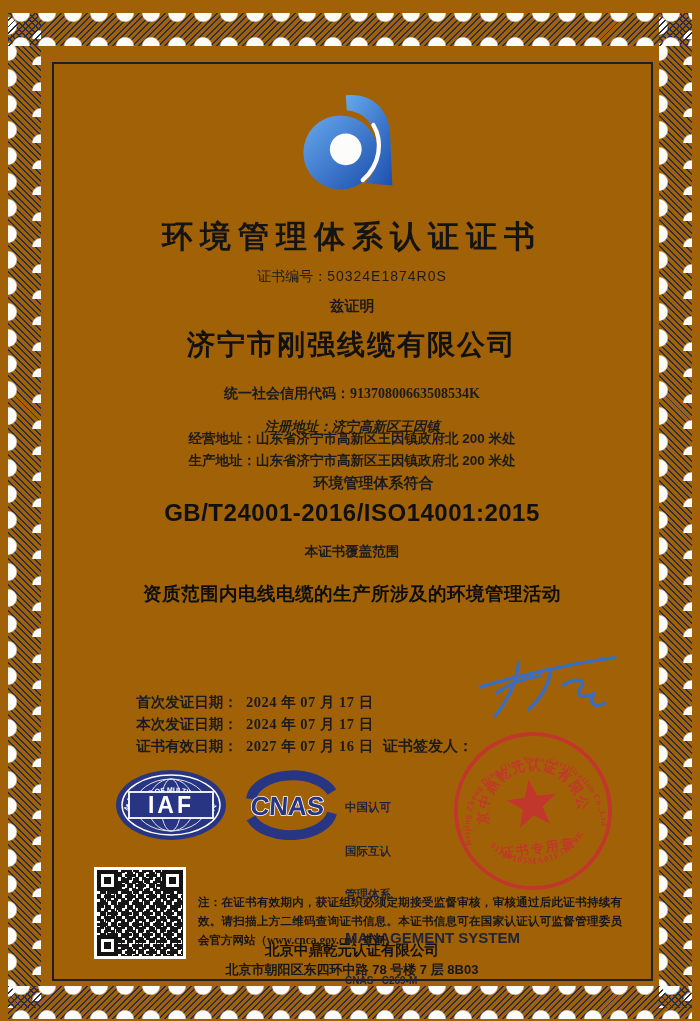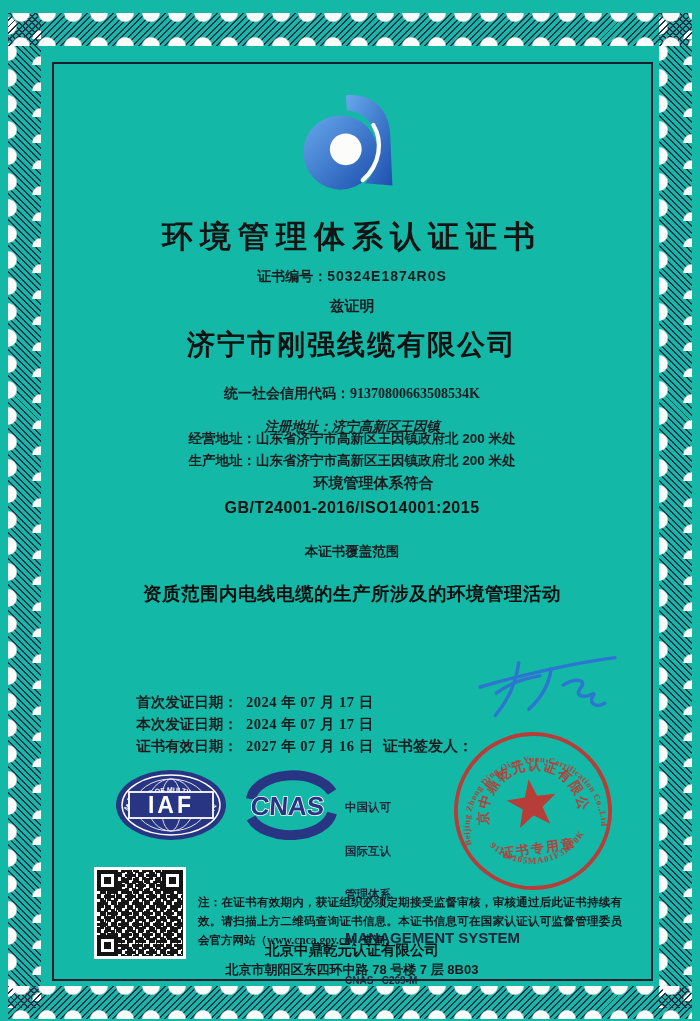--- a/index.html
+++ b/index.html
@@ -1,17 +1,17 @@
 <!DOCTYPE html>
 <html><head>
 <meta charset="utf-8">
 <style>
   html,body{margin:0;padding:0;background:#e8e8e8;}
   .page{
-    position:relative;width:700px;height:1021px;background:#14b8a6;
+    position:relative;width:700px;height:1021px;background:#a16207;
     font-family:"Liberation Sans",sans-serif;color:#1b1b1f;overflow:hidden;
     margin:0 auto;
   }
   
   .bstrip{position:absolute;}
   .b-h{
     height:33px;left:8px;right:8px;
     background-image:
       radial-gradient(circle 9px at 13px 0px,   #fcfcfb 8px, rgba(255,255,255,0) 9.5px),
       radial-gradient(circle 9px at 13px 33px,  #fcfcfb 8px, rgba(255,255,255,0) 9.5px),
@@ -29,29 +29,29 @@
   .b-top{top:13px;} .b-bottom{top:986px;}
   .b-left{left:8px;} .b-right{left:659px;}
   .inner-frame{
     position:absolute;left:52px;top:62px;right:47px;bottom:40px;
     border:2px solid #1d1d2b;
   }
   
   .abs{position:absolute;left:54px;right:50px;text-align:center;}
   .serif{font-family:"Liberation Serif",serif;}
   .title{top:216px;font-size:31px;font-weight:bold;letter-spacing:7px;color:#141414;}
-  .certno{top:268px;font-size:14px;font-weight:bold;text-align:center;}
+  .certno{top:268px;font-size:14px;font-weight:normal;text-align:center;}
   .certno .val{font-family:"Liberation Sans",sans-serif;letter-spacing:1px;}
   .intro{top:297px;font-size:15px;font-weight:bold;}
   .company{top:326px;font-size:28px;font-weight:bold;letter-spacing:2px;color:#111;}
   .credit{top:385px;font-size:14px;font-weight:bold;}
   .addr{font-size:13.5px;font-weight:bold;}
   .addr1{top:418px;font-style:italic;} .addr2{top:430px;} .addr3{top:452px;}
   .conform{top:474px;font-size:15px;font-weight:bold;padding-left:43px;}
-  .standard{top:499px;font-size:16px;font-weight:bold;letter-spacing:0.5px;color:#101010;}
+  .standard{top:499px;font-size:24px;font-weight:bold;letter-spacing:0.5px;color:#101010;}
   .scopelab{top:543px;font-size:13.5px;font-weight:bold;}
   .scope{top:581px;font-size:18.5px;font-weight:bold;letter-spacing:0.5px;color:#0e0e0e;}
   
   .dates{position:absolute;left:128px;top:691px;font-size:14.5px;font-weight:bold;}
   .dates .row{display:flex;height:22px;line-height:22px;}
   .dates .lab{width:118px;text-align:center;}
   .dates .val{text-align:center;letter-spacing:0.5px;}
   .signer{position:absolute;left:383px;top:697px;font-size:15px;font-weight:bold;margin-top:40px;}
   .sig{position:absolute;left:466px;top:650px;width:152px;height:72px;}
   

